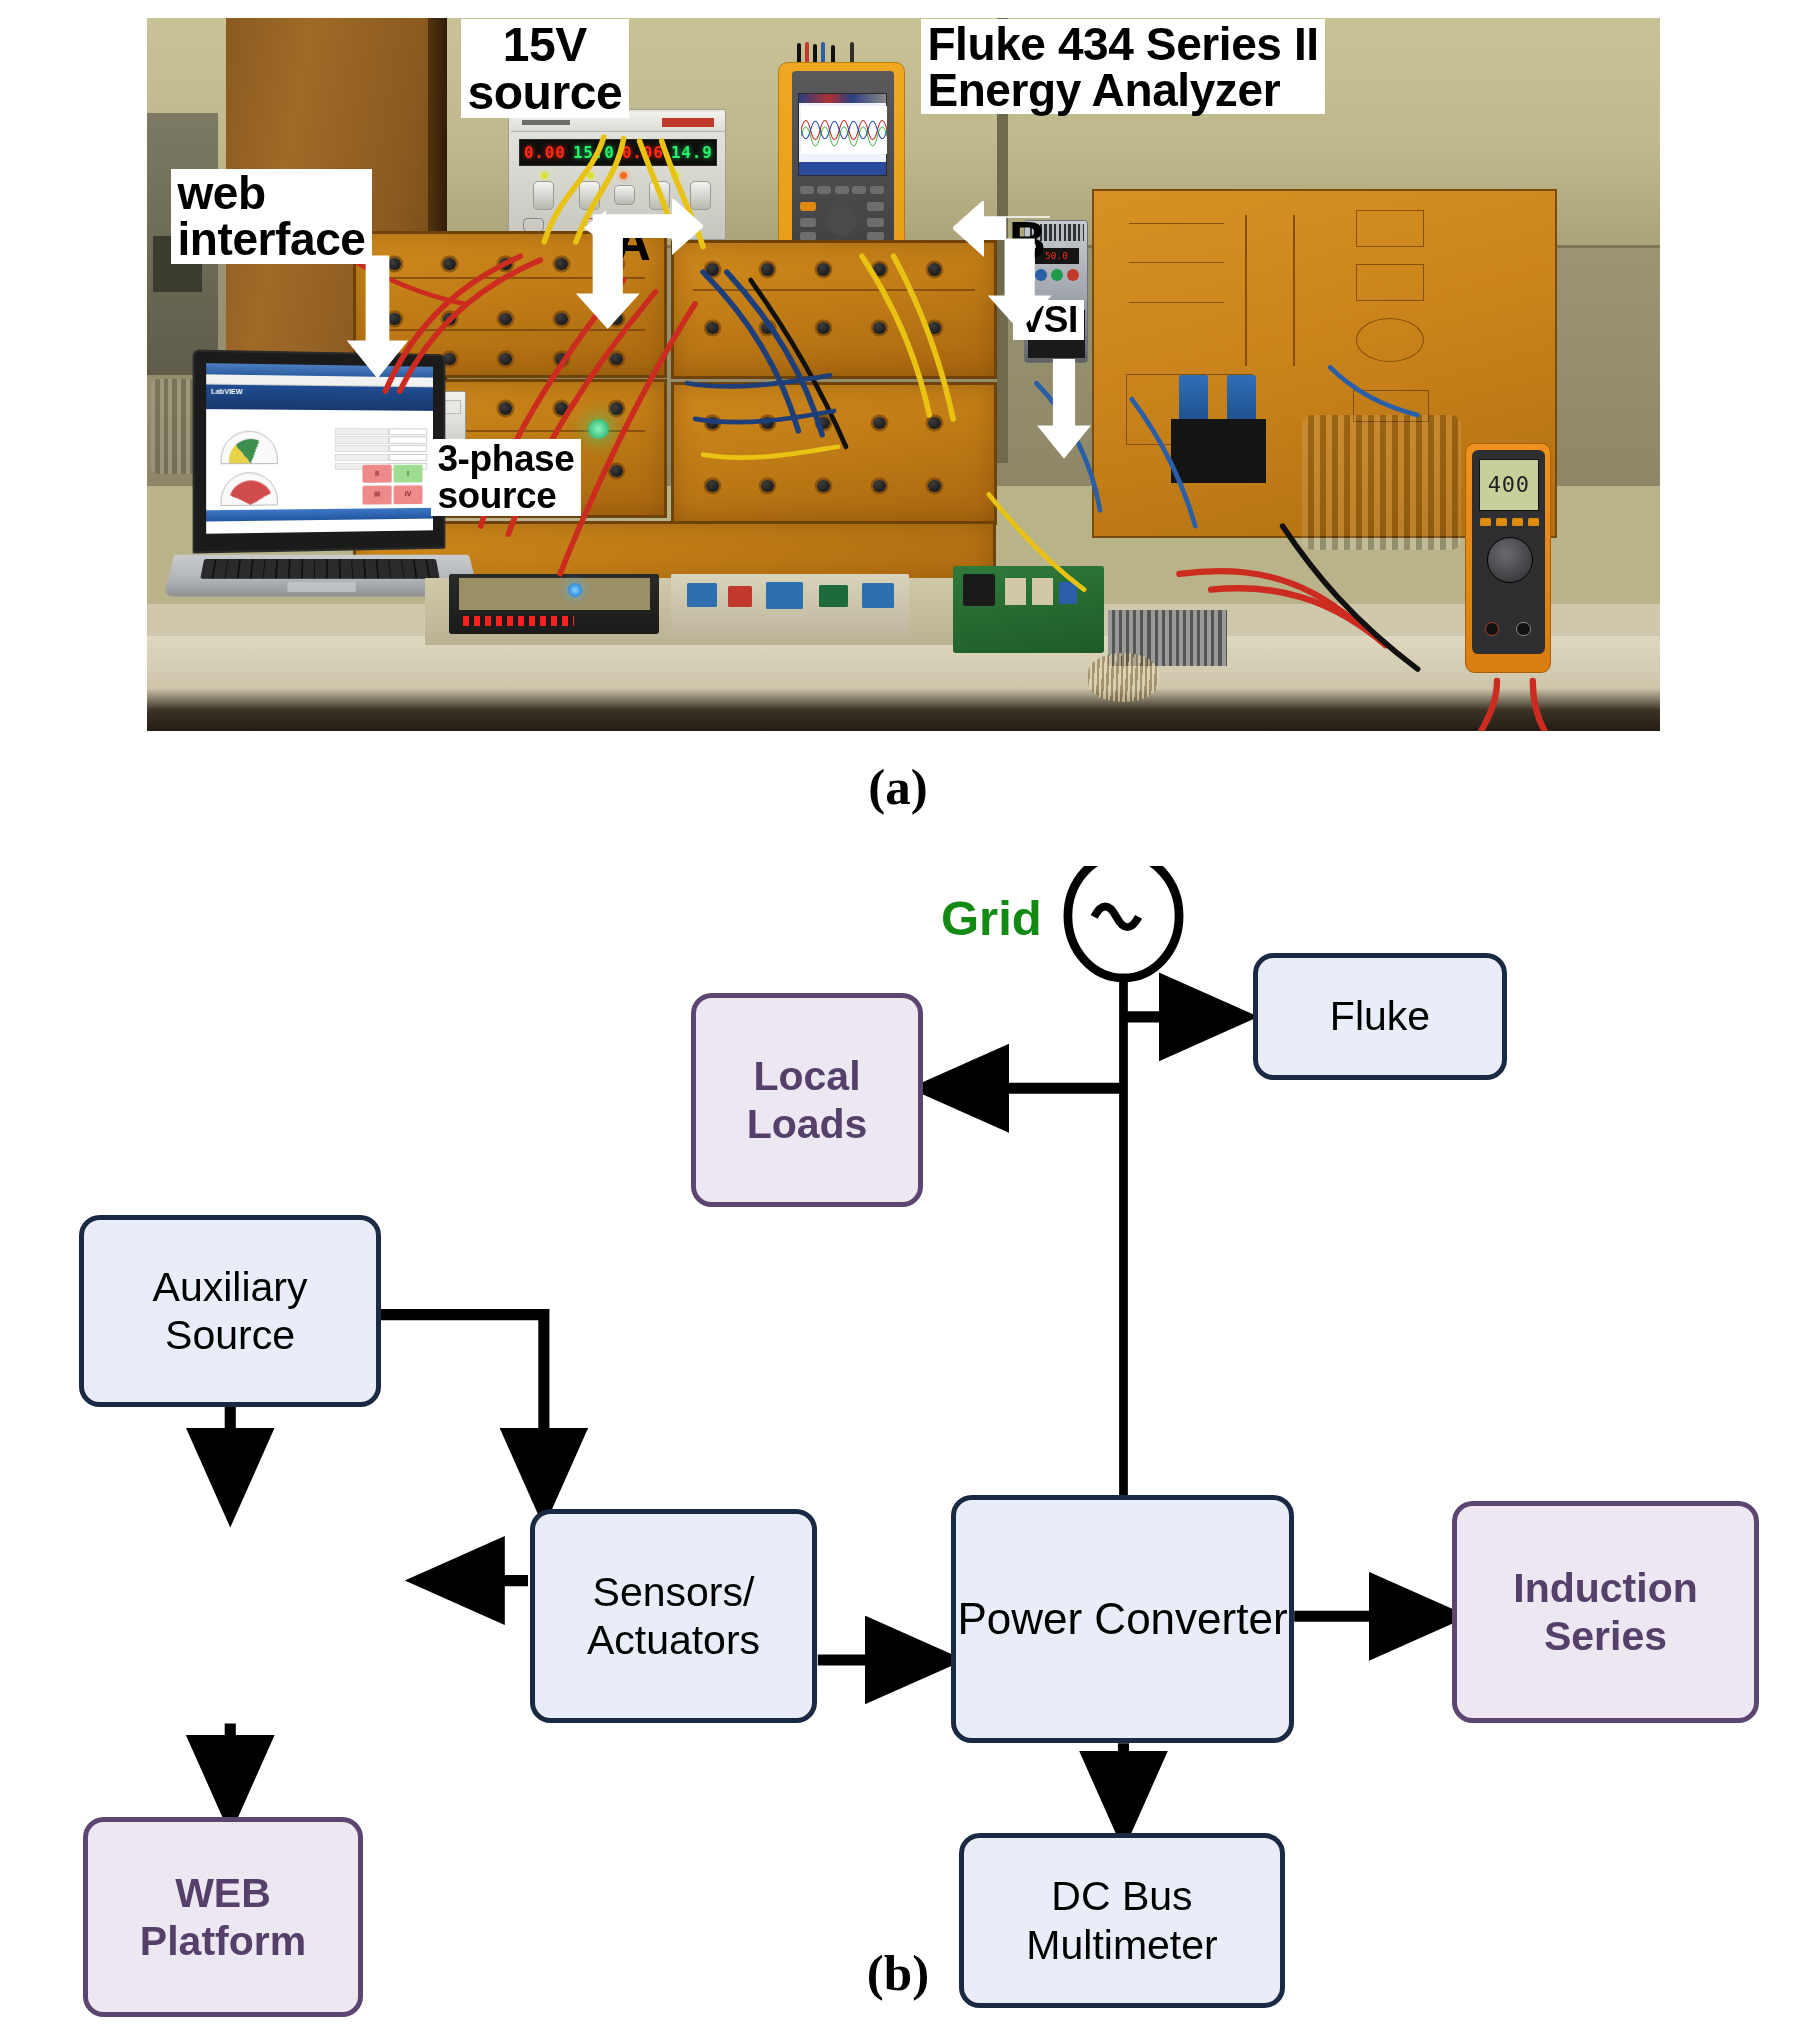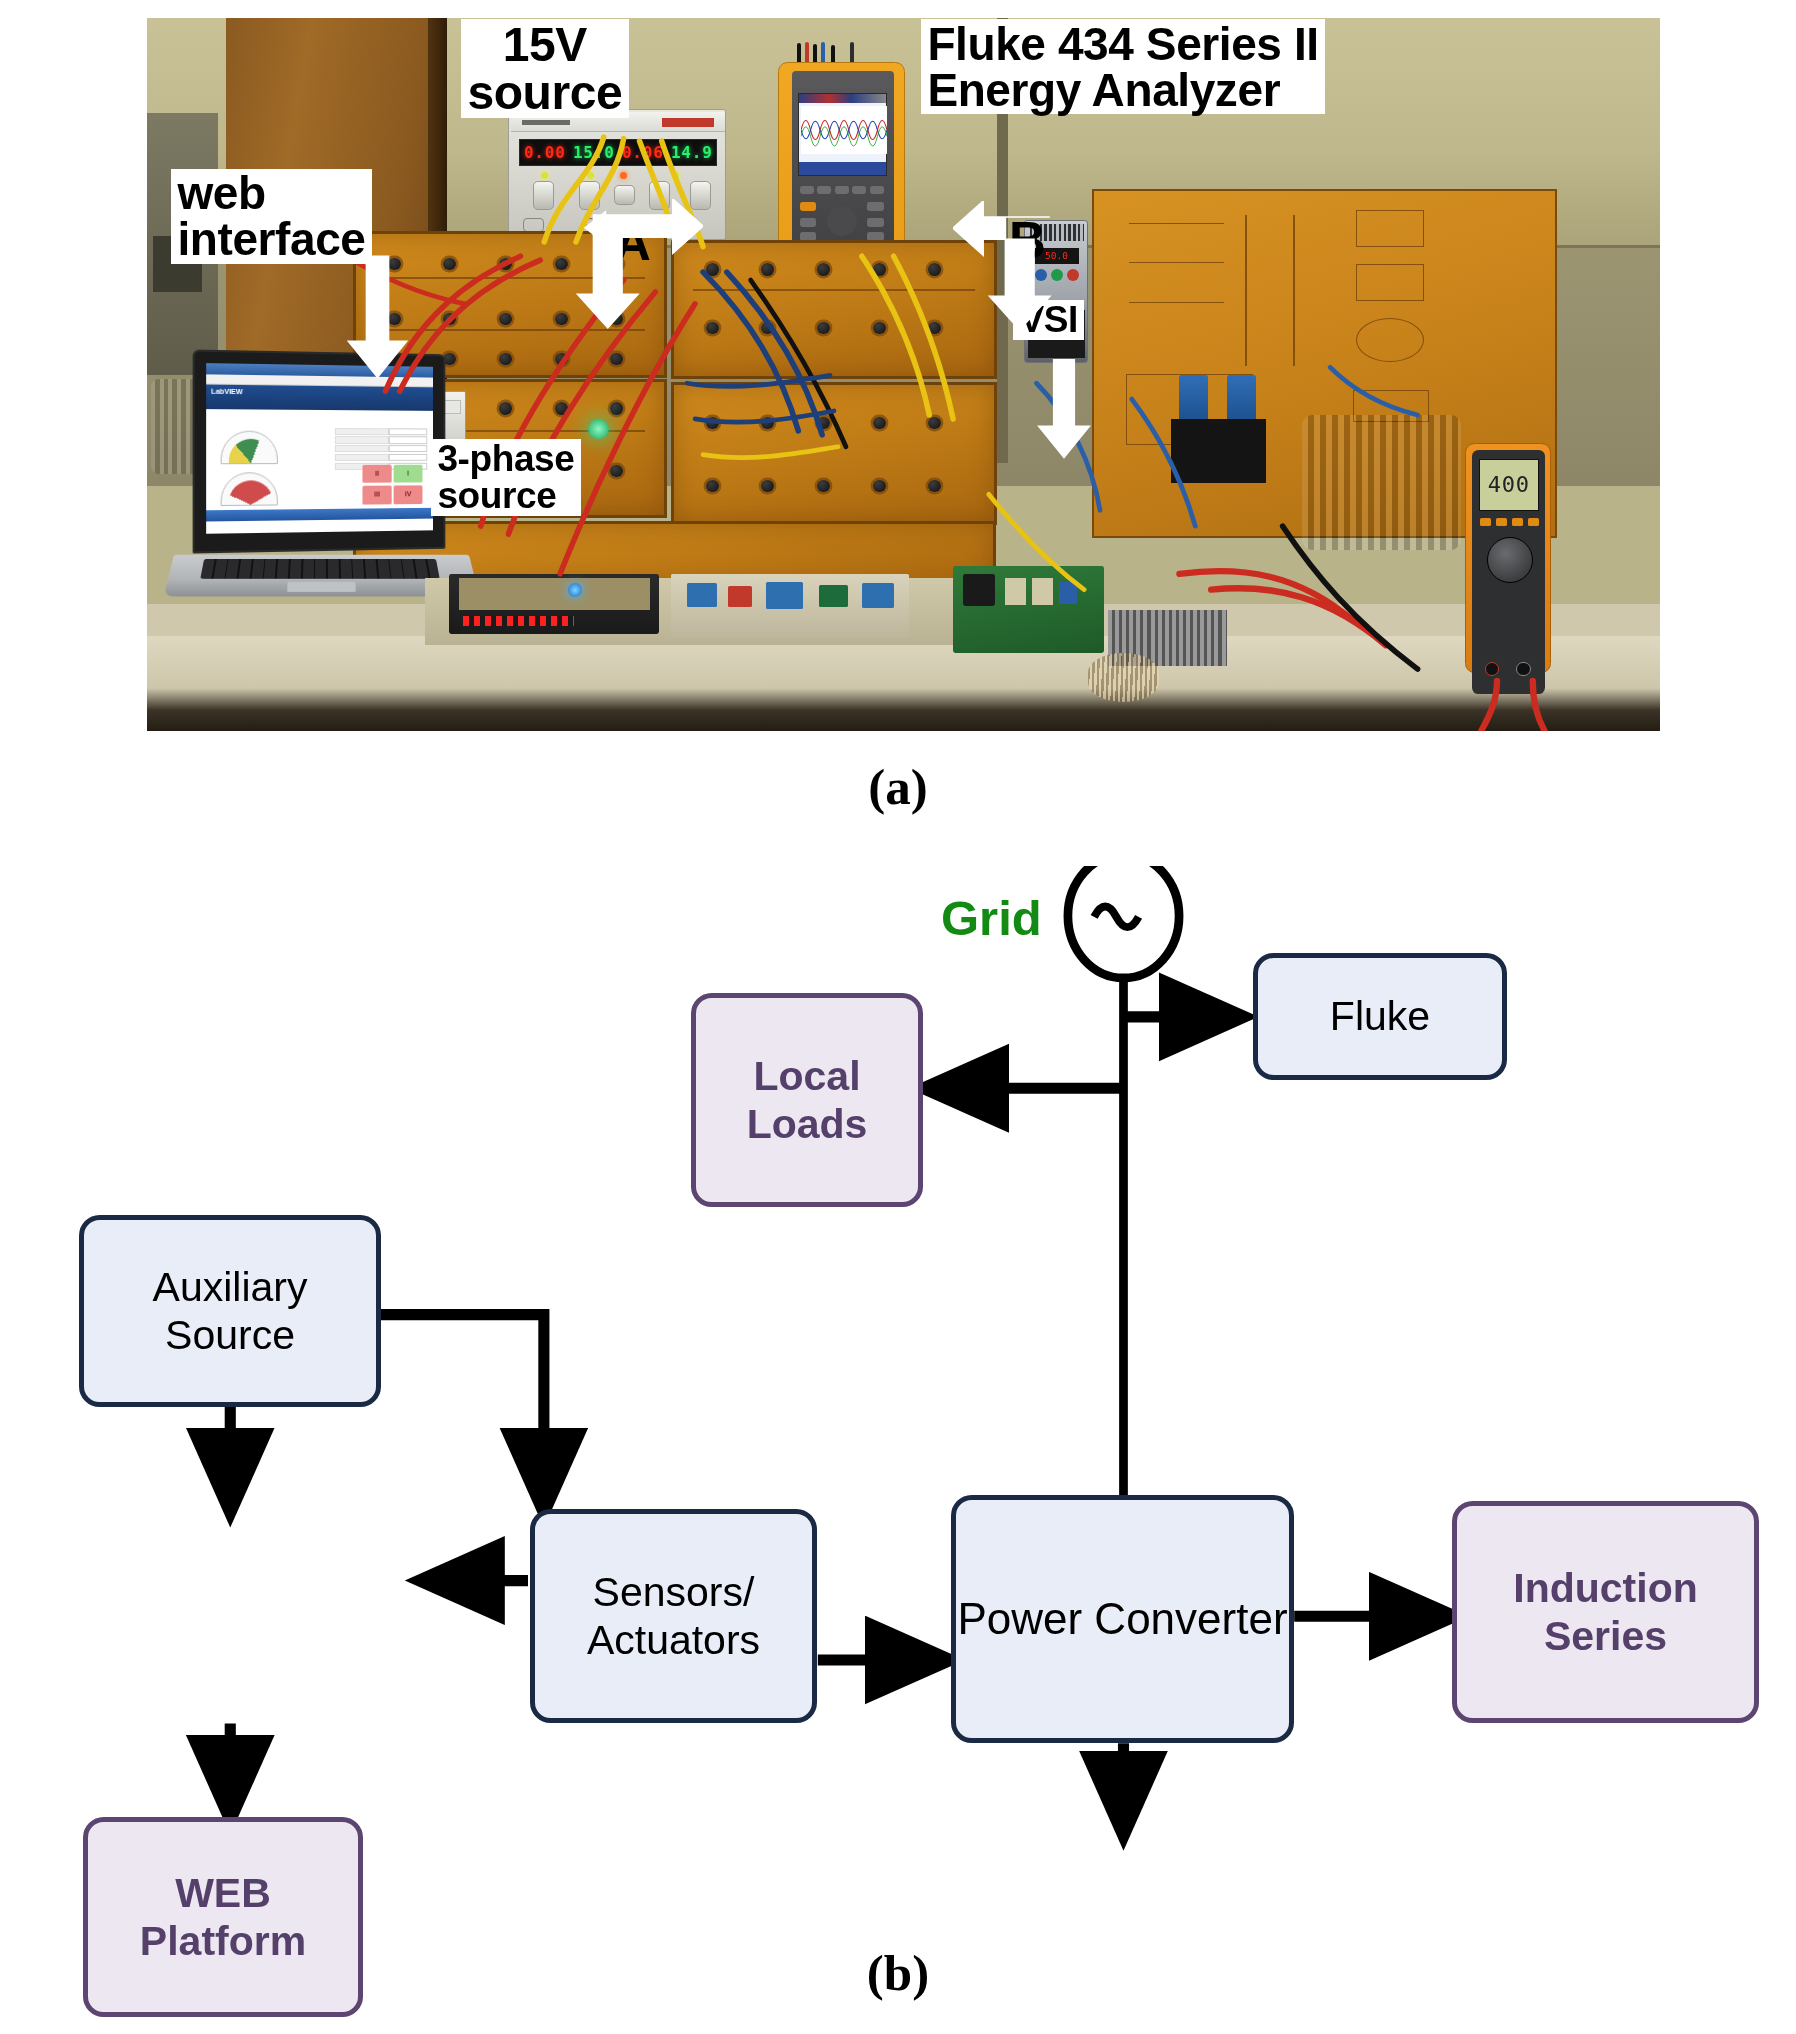--- a/index.html
+++ b/index.html
@@ -227,21 +227,21 @@
     background:linear-gradient(165deg,#d79223 0%,#c8821a 50%,#b06f12 100%);
     border:2.4px solid #7a4a0a;
   }
   .sch { position:absolute; border:1.6px solid rgba(110,62,8,.75); }
 
   
   .dmm {
     position:absolute; left:1318px; top:425px; width:86px; height:230px;
     background:linear-gradient(180deg,#f0921f,#d97d12); border-radius:9.5px; border:1.6px solid #a85f0a;
   }
-  .dmm-face { position:absolute; left:6.4px; top:6.4px; width:73px; height:244px; background:#2e2f31; border-radius:6.4px;}
+  .dmm-face { position:absolute; left:6.4px; top:6.4px; width:73px; height:204px; background:#2e2f31; border-radius:6.4px;}
   .dmm-lcd { position:absolute; left:6.4px; top:9.5px; width:60px; height:52px; background:#c8cf9a; border:0.8px solid #111;}
   .dmm-num { font-family:"DejaVu Sans Mono",monospace; font-size:22px; color:#222; text-align:center; line-height:49px; letter-spacing:0.8px;}
   .dmm-dial { position:absolute; left:14.3px; top:87px; width:46px; height:46px; border-radius:50%;
     background:radial-gradient(circle at 40% 35%,#6a6b6e,#2b2c2e); border:1.6px solid #000;}
   .dmm-btn { position:absolute; width:10.3px; height:8px; background:#e08a12; border-radius:1.6px;}
 
   
   .pcb-board {
     position:absolute; left:278px; top:560px; width:556px; height:67px;
     background:linear-gradient(180deg,#cfc8a9,#b9b293);
@@ -718,18 +718,22 @@
     <div class="node node-purple" style="left:1452px;top:635px;width:307px;height:222px;font-size:41px;">
       <span>Induction
 Series</span>
     </div>
 
     <div class="node node-purple" style="left:83px;top:951px;width:280px;height:200px;font-size:41px;">
       <span>WEB
 Platform</span>
     </div>
 
+    <div class="node node-blue" style="left:959px;top:967px;width:326px;height:175px;font-size:41px;">
+      <span>DC Bus
+Multimeter</span>
+    </div>
   </div>
 
   <div class="fig-caption" style="top:1944px;font-size:51px;">(b)</div>
 
 </div>
 
 
 </body></html>

